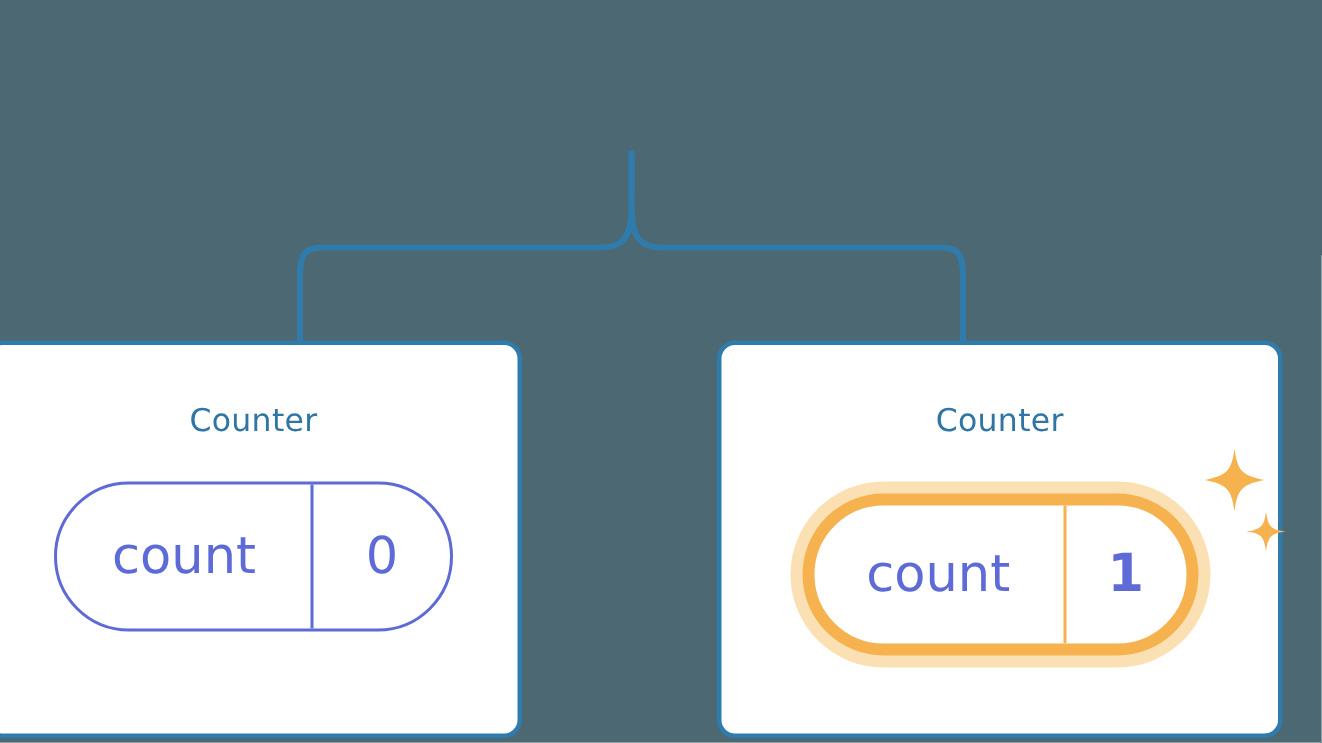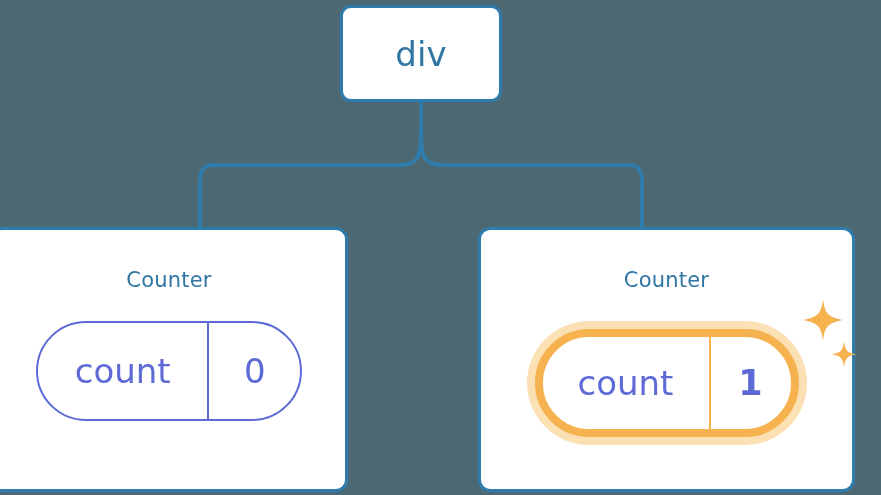--- a/index.html
+++ b/index.html
@@ -176,23 +176,20 @@
              H 214
              C 202 165, 200 172, 200 184
              V 227" stroke="#2f7cac" stroke-width="4" fill="none" stroke-linecap="round" stroke-linejoin="round"></path>
     <path d="M421 102 V 128
              C 421 152, 421 165, 442 165
              H 628
              C 640 165, 642 172, 642 184
              V 227" stroke="#2f7cac" stroke-width="4" fill="none" stroke-linecap="round" stroke-linejoin="round"></path>
   </svg>
 
-  <div class="node node-root">
-    <div class="node-title">div</div>
-  </div>
 
   <div class="node node-child node-left">
     <div class="node-title">Counter</div>
 
     <div class="pill-wrap">
       <div class="pill pill-plain">
         <div class="pill-key">
           <span class="pill-key-text">count</span>
         </div>
         <div class="pill-val">

